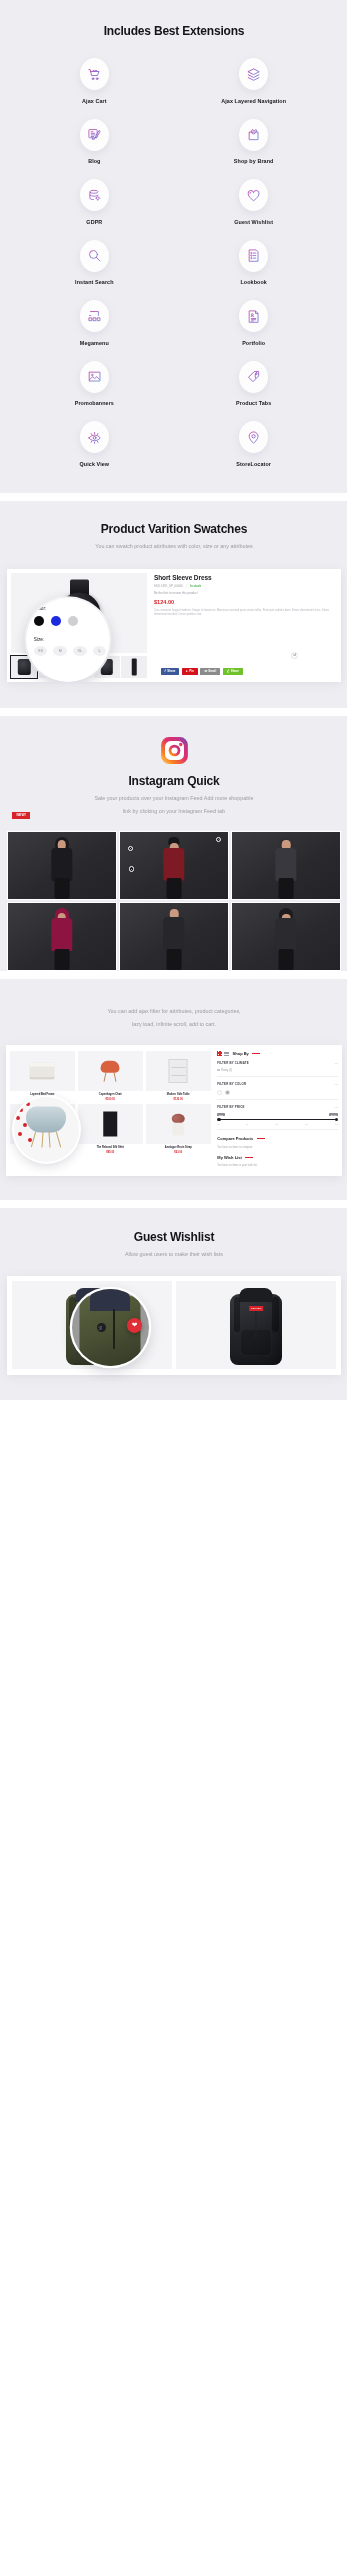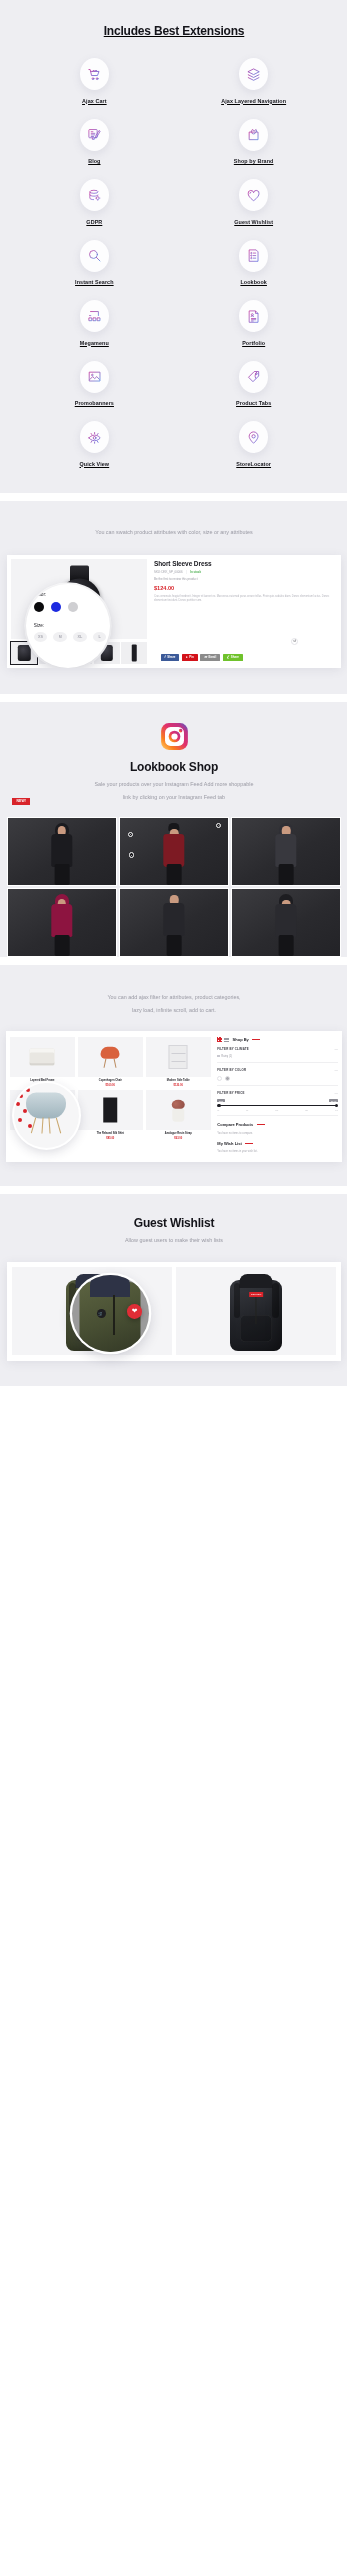--- a/index.html
+++ b/index.html
@@ -26,21 +26,21 @@
   }
   .sec-sub {
     text-align: center;
     font-size: 5.4px;
     color: #9a9aa4;
     line-height: 10.7px;
     margin-top: 5.1px;
   }
 
   
-  .ext-section { padding: 24px 0 26px 0; text-decoration: underline; }
+  .ext-section { padding: 24px 0 26px 0; }
   .ext-title { margin-bottom: 20.3px; font-size: 12px; }
   .ext-grid {
     display: grid;
     grid-template-columns: 1fr 1fr;
     row-gap: 15.2px;
     padding: 0 14.7px;
   }
   .ext-item {
     display: flex;
     flex-direction: column;
@@ -606,20 +606,21 @@
         </span>
         <span class="ext-label">StoreLocator</span>
       </a>
 
     </div>
   </section>
 
   <div class="sec-gap"></div>
 
   <section class="section swatch-section">
+    <h2 class="sec-title">Product Varition Swatches</h2>
     <p class="sec-sub">You can swatch product attributes with color, size or any attributes</p>
 
     <div class="swatch-card">
       <div class="pd-left">
         <div class="pd-main-img">
           <div class="watch">
             <div class="band-top"></div>
             <div class="case"></div>
             <div class="dial"></div>
             <div class="band-bot"></div>
@@ -709,21 +710,21 @@
             <stop offset="1" stop-color="#3f5bd4"></stop>
           </linearGradient>
         </defs>
         <rect x="2" y="2" width="48" height="48" rx="14" fill="url(#igg)"></rect>
         <rect x="9" y="9" width="34" height="34" rx="10" fill="#fff"></rect>
         <circle cx="26" cy="26" r="10.5" fill="url(#igg)"></circle>
         <circle cx="26" cy="26" r="5.6" fill="#fff"></circle>
         <circle cx="37" cy="15.5" r="3.2" fill="url(#igg)"></circle>
       </svg>
     </div>
-    <h2 class="sec-title">Lookbook Shop</h2>
+    <h2 class="sec-title">Instagram Quick</h2>
     <p class="sec-sub">Sale your products over your Instagram Feed Add more shoppable</p>
     <p class="sec-sub" style="margin-top:2.3px">link by clicking on your Instagram Feed tab</p>
 
     <div class="ig-grid">
       <span class="ig-badge">NEW!</span>
 
       <div class="ig-cell">
         <div class="ig-person">
             <span class="ig-hood"></span>
             <span class="ig-head"></span>

